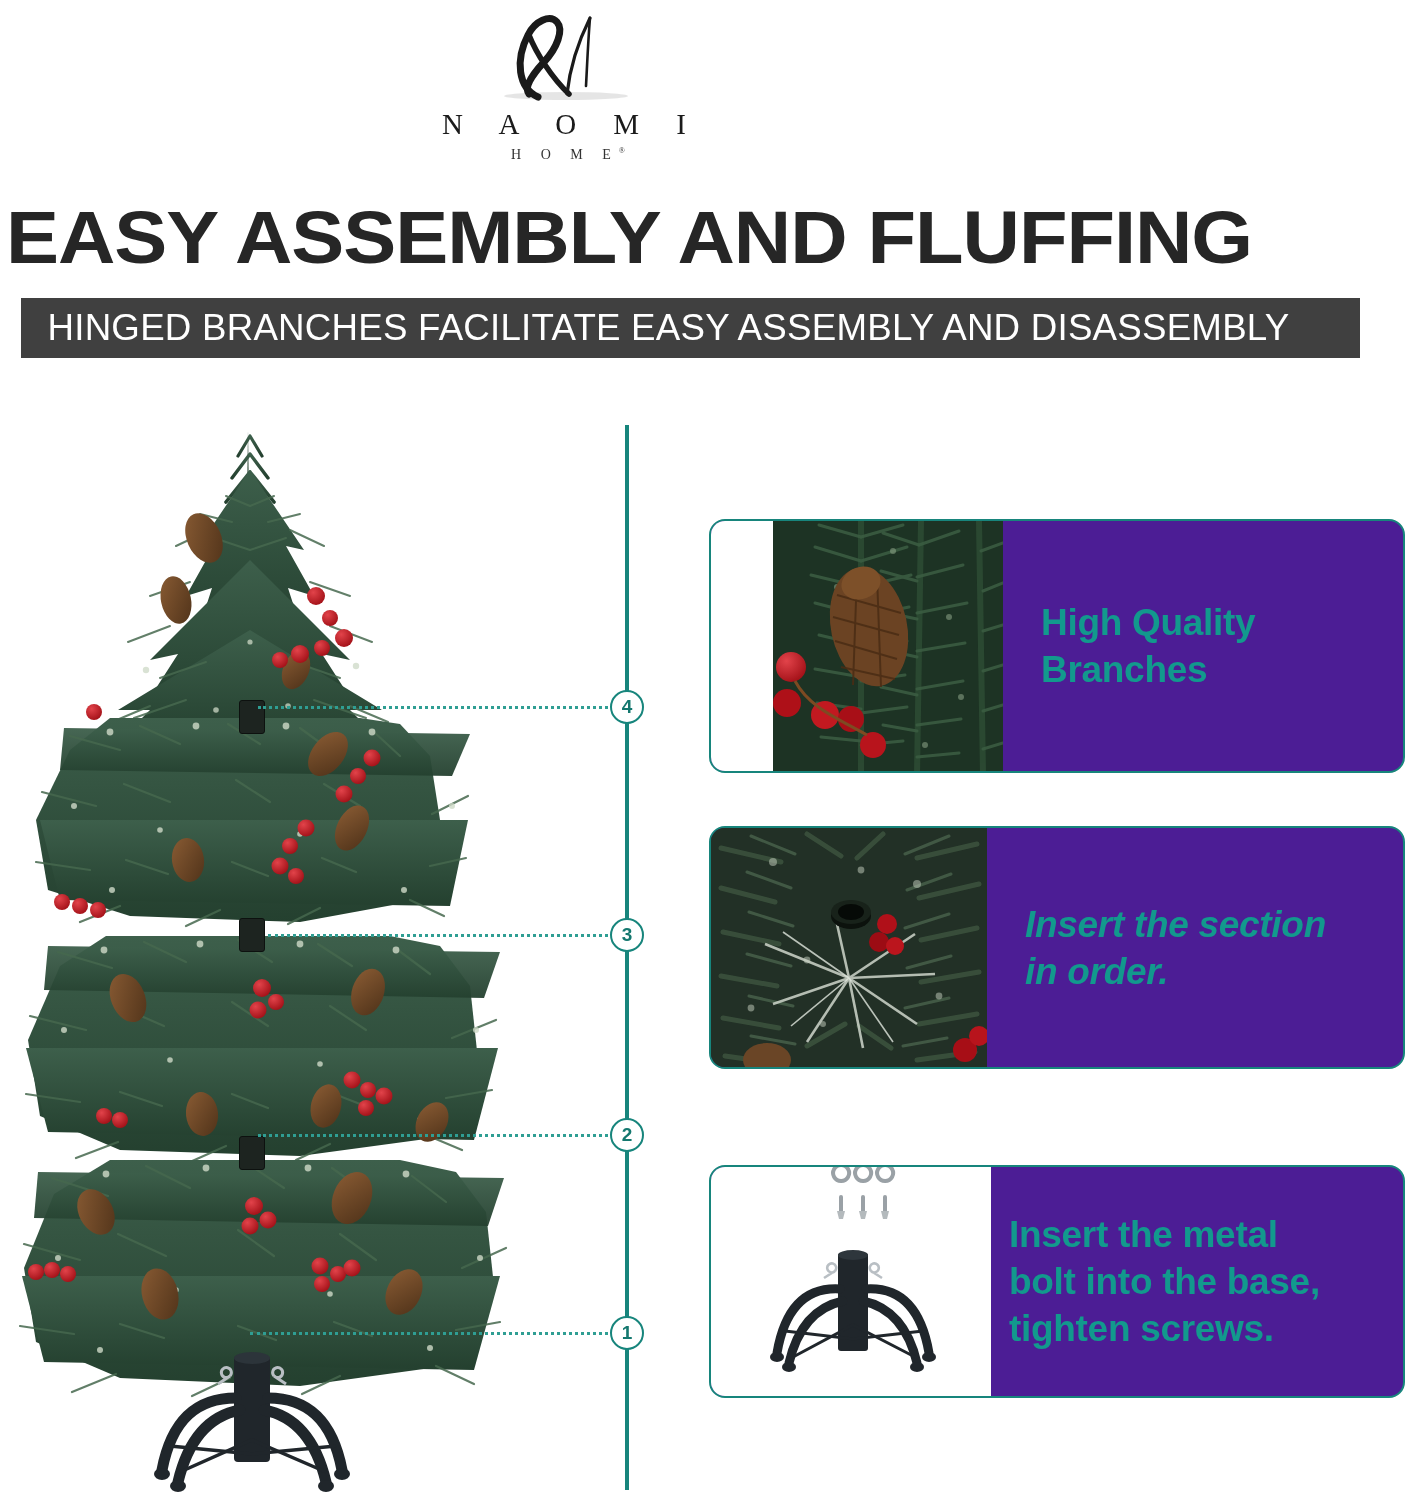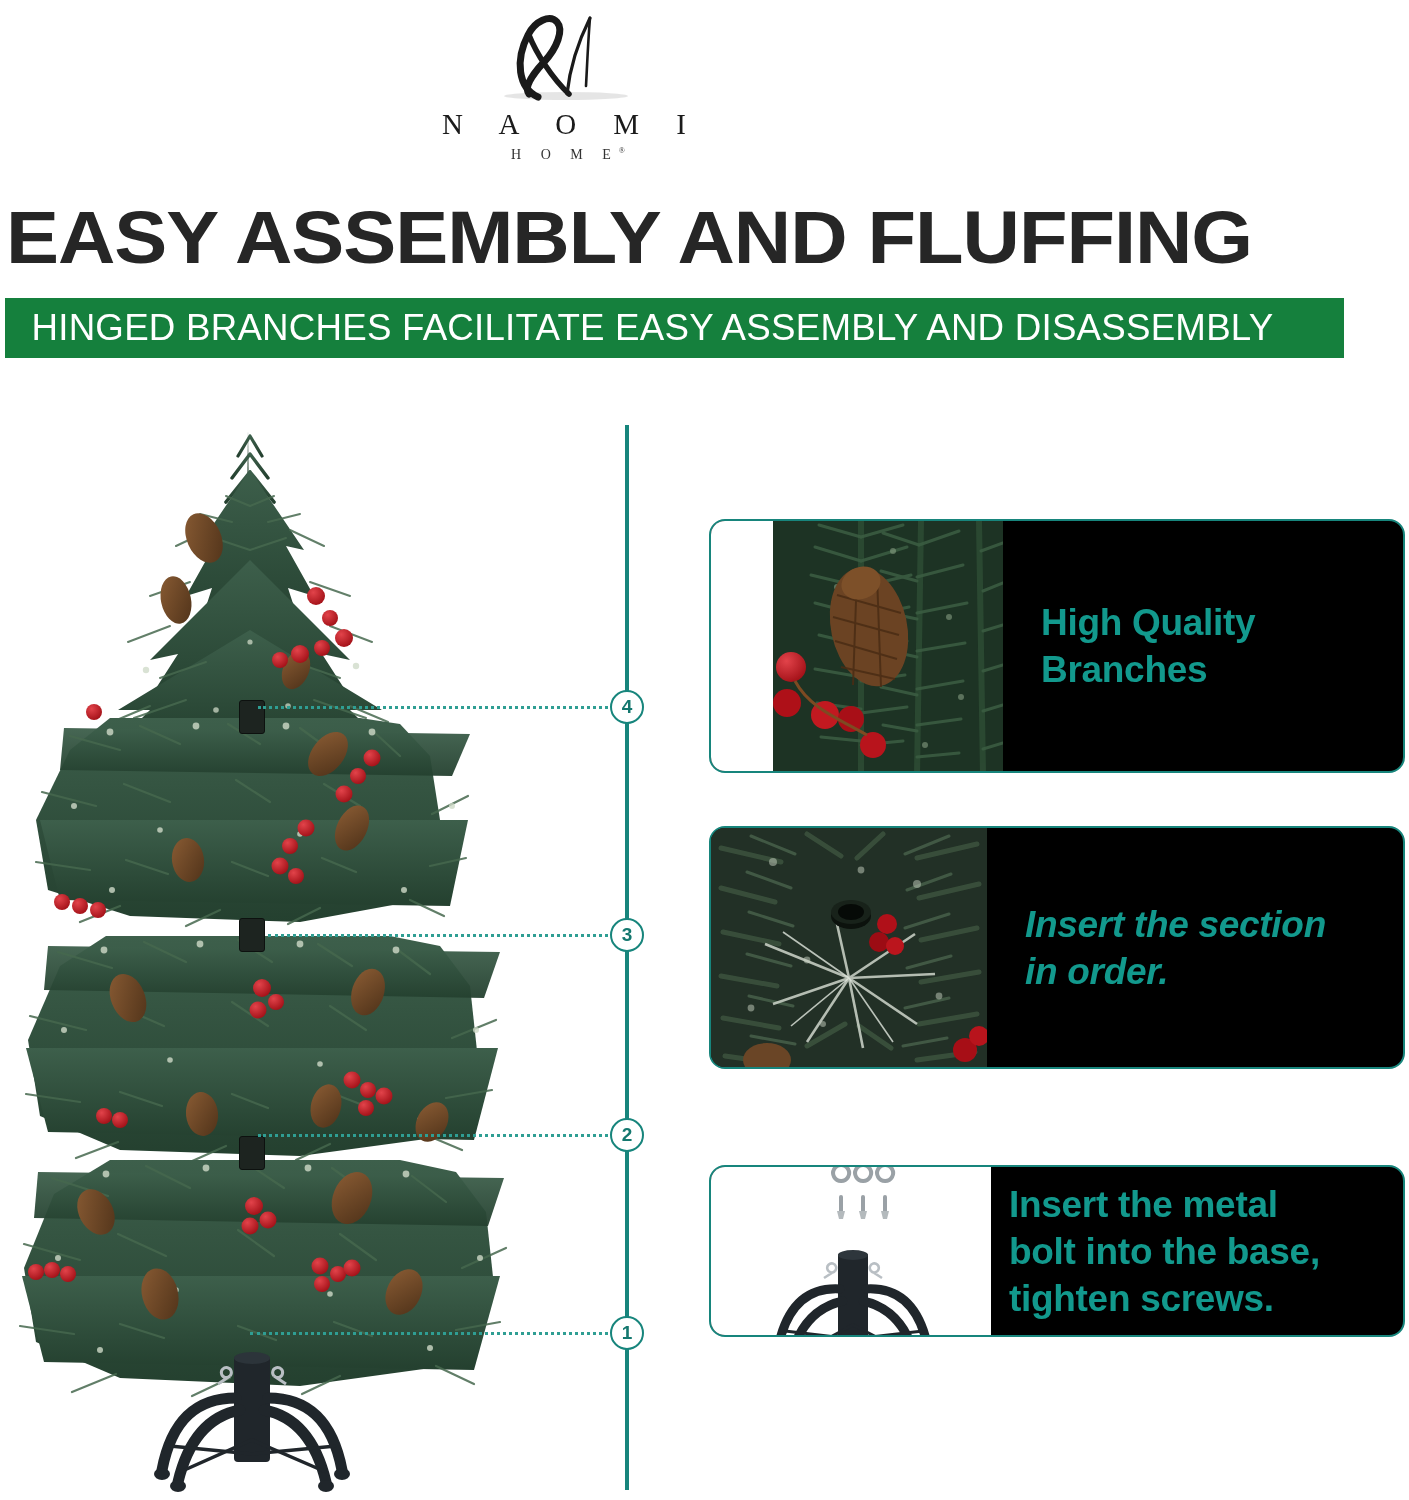--- a/index.html
+++ b/index.html
@@ -29,22 +29,22 @@
   
   .headline {
     position: absolute; left: 6px; top: 196px; width: 1340px;
     font-family: "Liberation Sans Narrow", "Liberation Sans", sans-serif;
     font-weight: 700; font-size: 75px; line-height: 82px;
     letter-spacing: -1px; color: #262626;
     transform: scaleX(1.06); transform-origin: left center;
     white-space: nowrap;
   }
   .subbar {
-    position: absolute; left: 5px; top: 298px; width: 1339px; height: 60px;
-    background: #15803d; display: flex; align-items: center;
+    position: absolute; left: 21px; top: 298px; width: 1339px; height: 60px;
+    background: #404040; display: flex; align-items: center;
   }
   .subbar-text {
     font-family: "Liberation Sans Narrow", "Liberation Sans", sans-serif;
     font-weight: 400; font-size: 36px; letter-spacing: 0.2px;
     color: #ffffff; padding-left: 26px; white-space: nowrap;
     transform: scaleX(1.02); transform-origin: left center;
   }
 
   
   .timeline-line {
@@ -65,21 +65,21 @@
   
   .tree-stage { position: absolute; left: 0; top: 410px; width: 620px; height: 1090px; }
   .pole-stub {
     position: absolute; width: 26px; height: 34px; background: #1d2420;
     border-radius: 3px; border: 1px solid #0d110f;
   }
 
   
   .card {
     position: absolute; border: 2px solid #17857c; border-radius: 16px;
-    background: #000000; overflow: hidden; display: flex;
+    background: #4c1d95; overflow: hidden; display: flex;
   }
   .card-photo { position: relative; height: 100%; overflow: hidden; flex: none; }
   .card-body { flex: 1; display: flex; align-items: center; padding-left: 38px; }
   .card-title {
     font-family: "Liberation Sans", sans-serif;
     font-weight: 700; font-size: 37px; line-height: 47px; color: #12998d;
     letter-spacing: -0.3px; white-space: pre-line;
   }
   .card-illus { position: relative; height: 100%; flex: none; }
 </style>
@@ -467,21 +467,21 @@
           <circle cx="112" cy="196" r="3"></circle>
         </g>
       </svg>
     </div>
     <div class="card-body">
       <div class="card-title">Insert the section
 in order.</div>
     </div>
   </div>
 
-  <div class="card" style="left:709px; top:1165px; width:696px; height:172px;">
+  <div class="card" style="left:709px; top:1165px; width:696px; height:233px;">
     <div class="card-illus" style="width:280px;">
       <svg width="280" height="233" viewBox="0 0 280 233">
         <rect width="280" height="233" fill="#ffffff"></rect>
 
         <g stroke="#9aa1a6" stroke-width="4" fill="none" stroke-linecap="round">
           <path d="M130 14 a8 8 0 1 1 0.2 0"></path>
             <path d="M130 30 L130 48"></path>
           <path d="M152 14 a8 8 0 1 1 0.2 0"></path>
             <path d="M152 30 L152 48"></path>
           <path d="M174 14 a8 8 0 1 1 0.2 0"></path>

